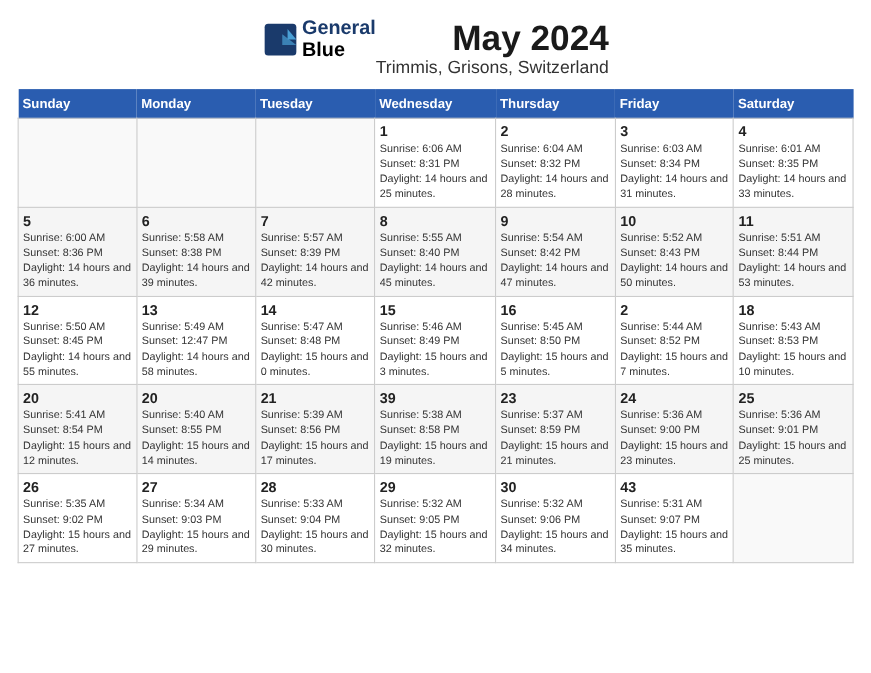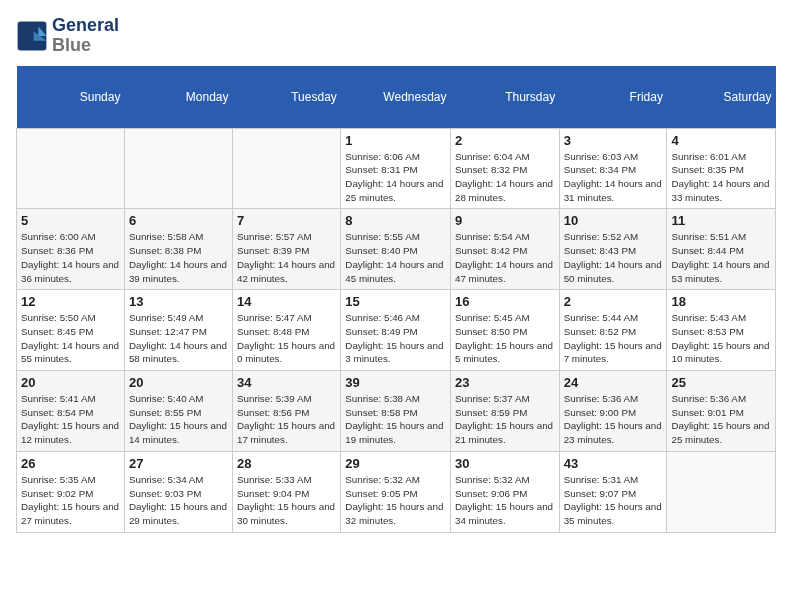--- a/index.html
+++ b/index.html
@@ -5,38 +5,38 @@
     * { box-sizing: border-box; margin: 0; padding: 0; }
     body {
       font-family: Arial, sans-serif;
       background: #fff;
       width: 792px;
       min-height: 612px;
       padding: 16px;
     }
     .header-area {
       display: flex;
-      justify-content: space-between;
+      justify-content: center;
       align-items: flex-start;
       margin-bottom: 10px;
     }
     .logo {
       display: flex;
       align-items: center;
     }
     .logo-text {
       display: flex;
       flex-direction: column;
       font-size: 18px;
       font-weight: bold;
       color: #1a3a6b;
       line-height: 1.1;
     }
     .logo-text span:last-child {
-      color: #737373;
+      color: #000000;
     }
     .logo-icon {
       width: 32px;
       height: 32px;
       margin-right: 4px;
     }
     .title-area {
       text-align: right;
     }
     .title-area h1 {
@@ -50,24 +50,24 @@
       color: #333;
     }
     table {
       width: 100%;
       border-collapse: collapse;
       font-size: 10.5px;
     }
     thead tr th {
       background: #2a5db0;
       color: #fff;
-      padding: 24px 4px;
-      text-align: right;
+      padding: 6px 4px;
+      text-align: left;
       font-size: 12px;
-      font-weight: normal;
+      font-weight: bold;
     }
     tbody tr td {
       border: 1px solid #ccc;
       vertical-align: top;
       padding: 4px;
       width: 113px;
       height: 80px;
       background: #fff;
     }
     tbody tr:nth-child(even) td {
@@ -97,20 +97,24 @@
     <svg class="logo-icon" viewBox="0 0 40 40">
       <rect x="2" y="2" width="36" height="36" rx="4" fill="#1a3a6b"></rect>
       <polygon points="28,8 38,20 28,20" fill="#4a9fd4"></polygon>
       <polygon points="22,14 38,26 22,26" fill="#4a9fd4" opacity="0.7"></polygon>
     </svg>
     <div class="logo-text">
       <span>General</span>
       <span>Blue</span>
     </div>
   </div>
+  <div class="title-area">
+    <h1>May 2024</h1>
+    <h2>Trimmis, Grisons, Switzerland</h2>
+  </div>
 </div>
 
 <table>
   <thead>
     <tr>
     <th>Sunday</th>
         <th>Monday</th>
         <th>Tuesday</th>
         <th>Wednesday</th>
         <th>Thursday</th>
@@ -263,21 +267,21 @@
 and 12 minutes.</div>
         </td>
         <td>
           <span class="day-number">20</span>
           <div class="day-info">Sunrise: 5:40 AM
 Sunset: 8:55 PM
 Daylight: 15 hours
 and 14 minutes.</div>
         </td>
         <td>
-          <span class="day-number">34</span>
+          <span class="day-number">21</span>
           <div class="day-info">Sunrise: 5:39 AM
 Sunset: 8:56 PM
 Daylight: 15 hours
 and 17 minutes.</div>
         </td>
         <td>
           <span class="day-number">39</span>
           <div class="day-info">Sunrise: 5:38 AM
 Sunset: 8:58 PM
 Daylight: 15 hours

